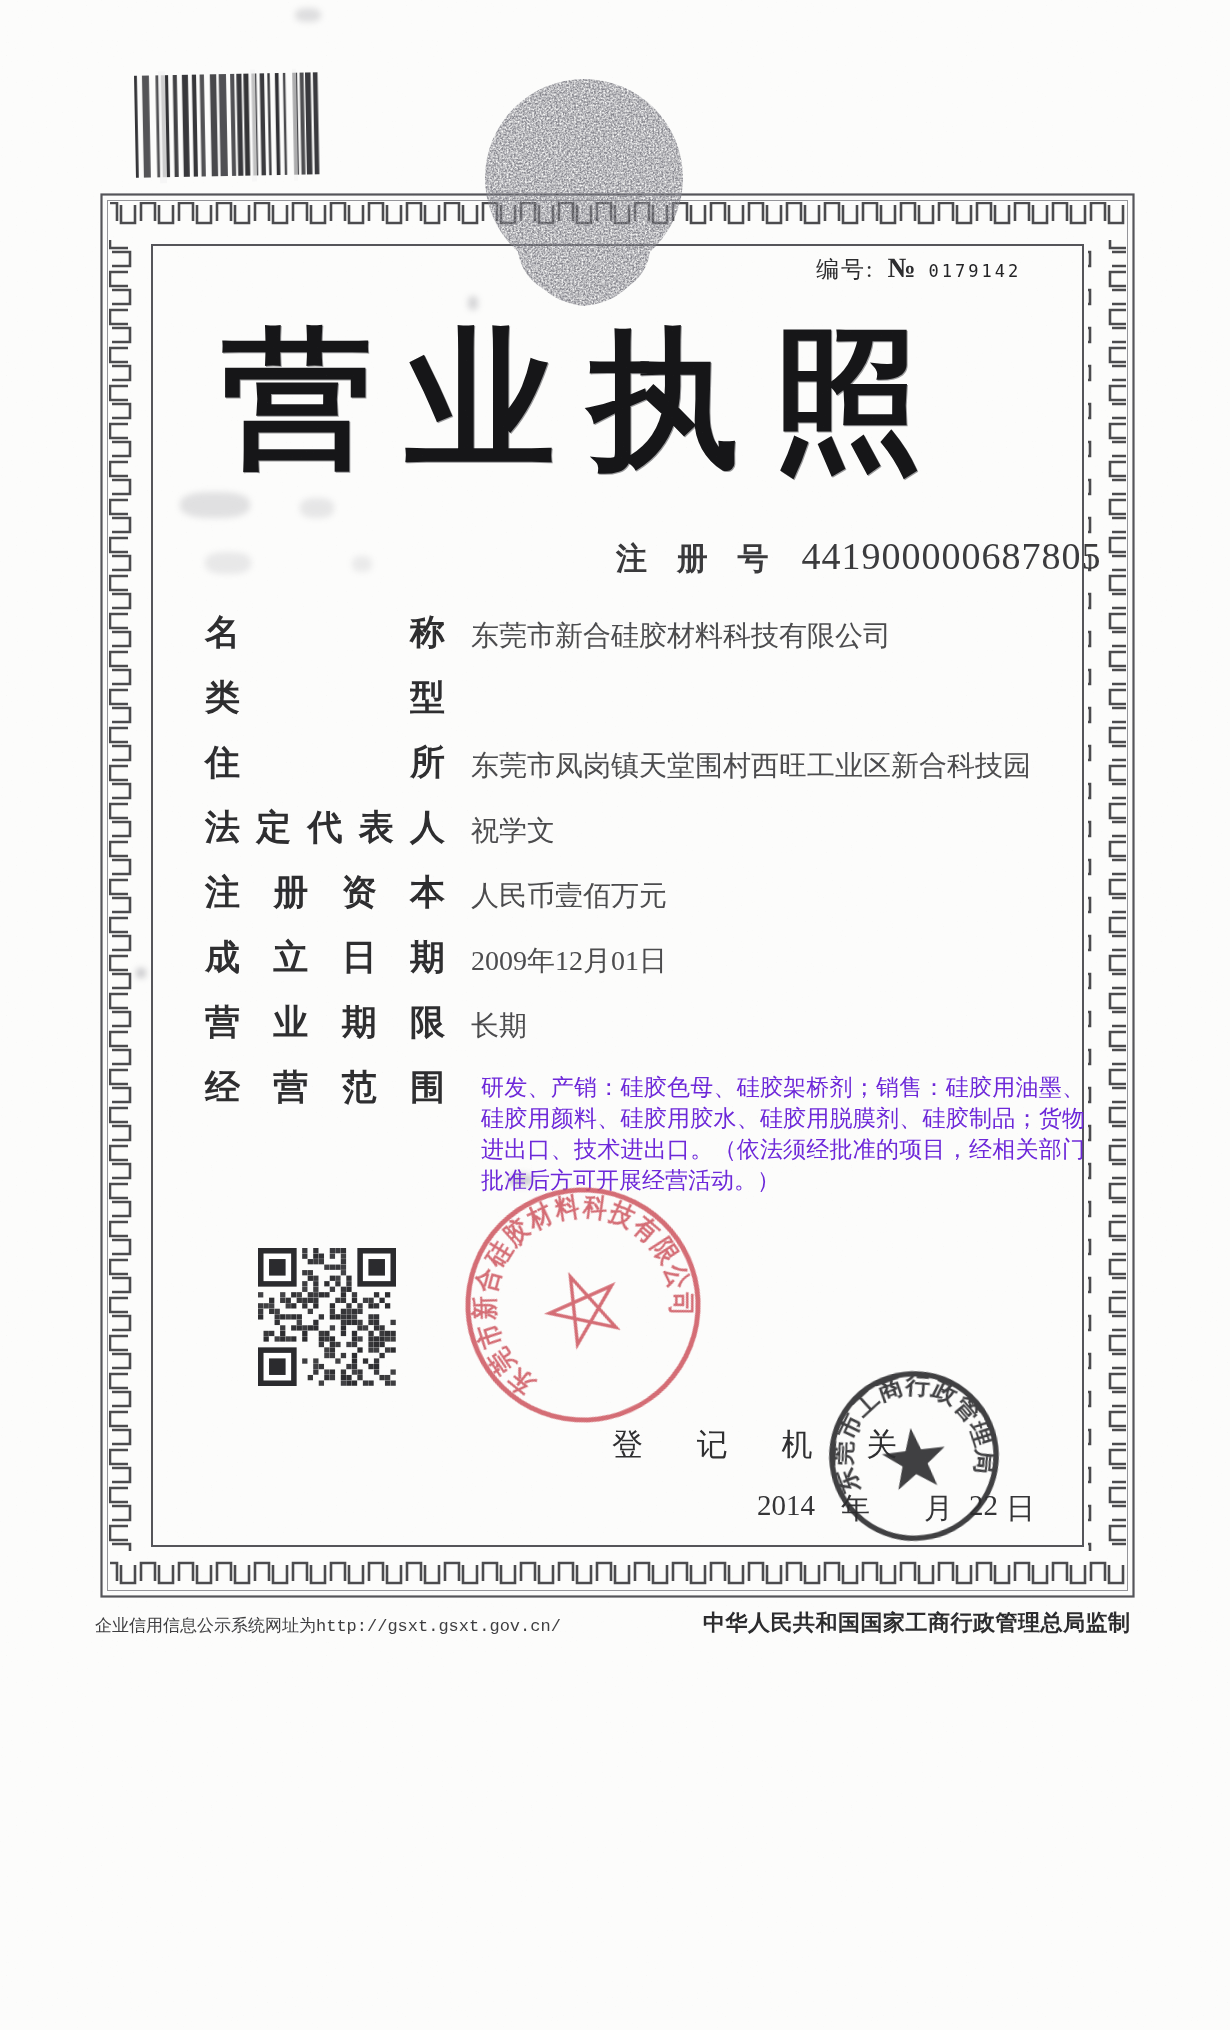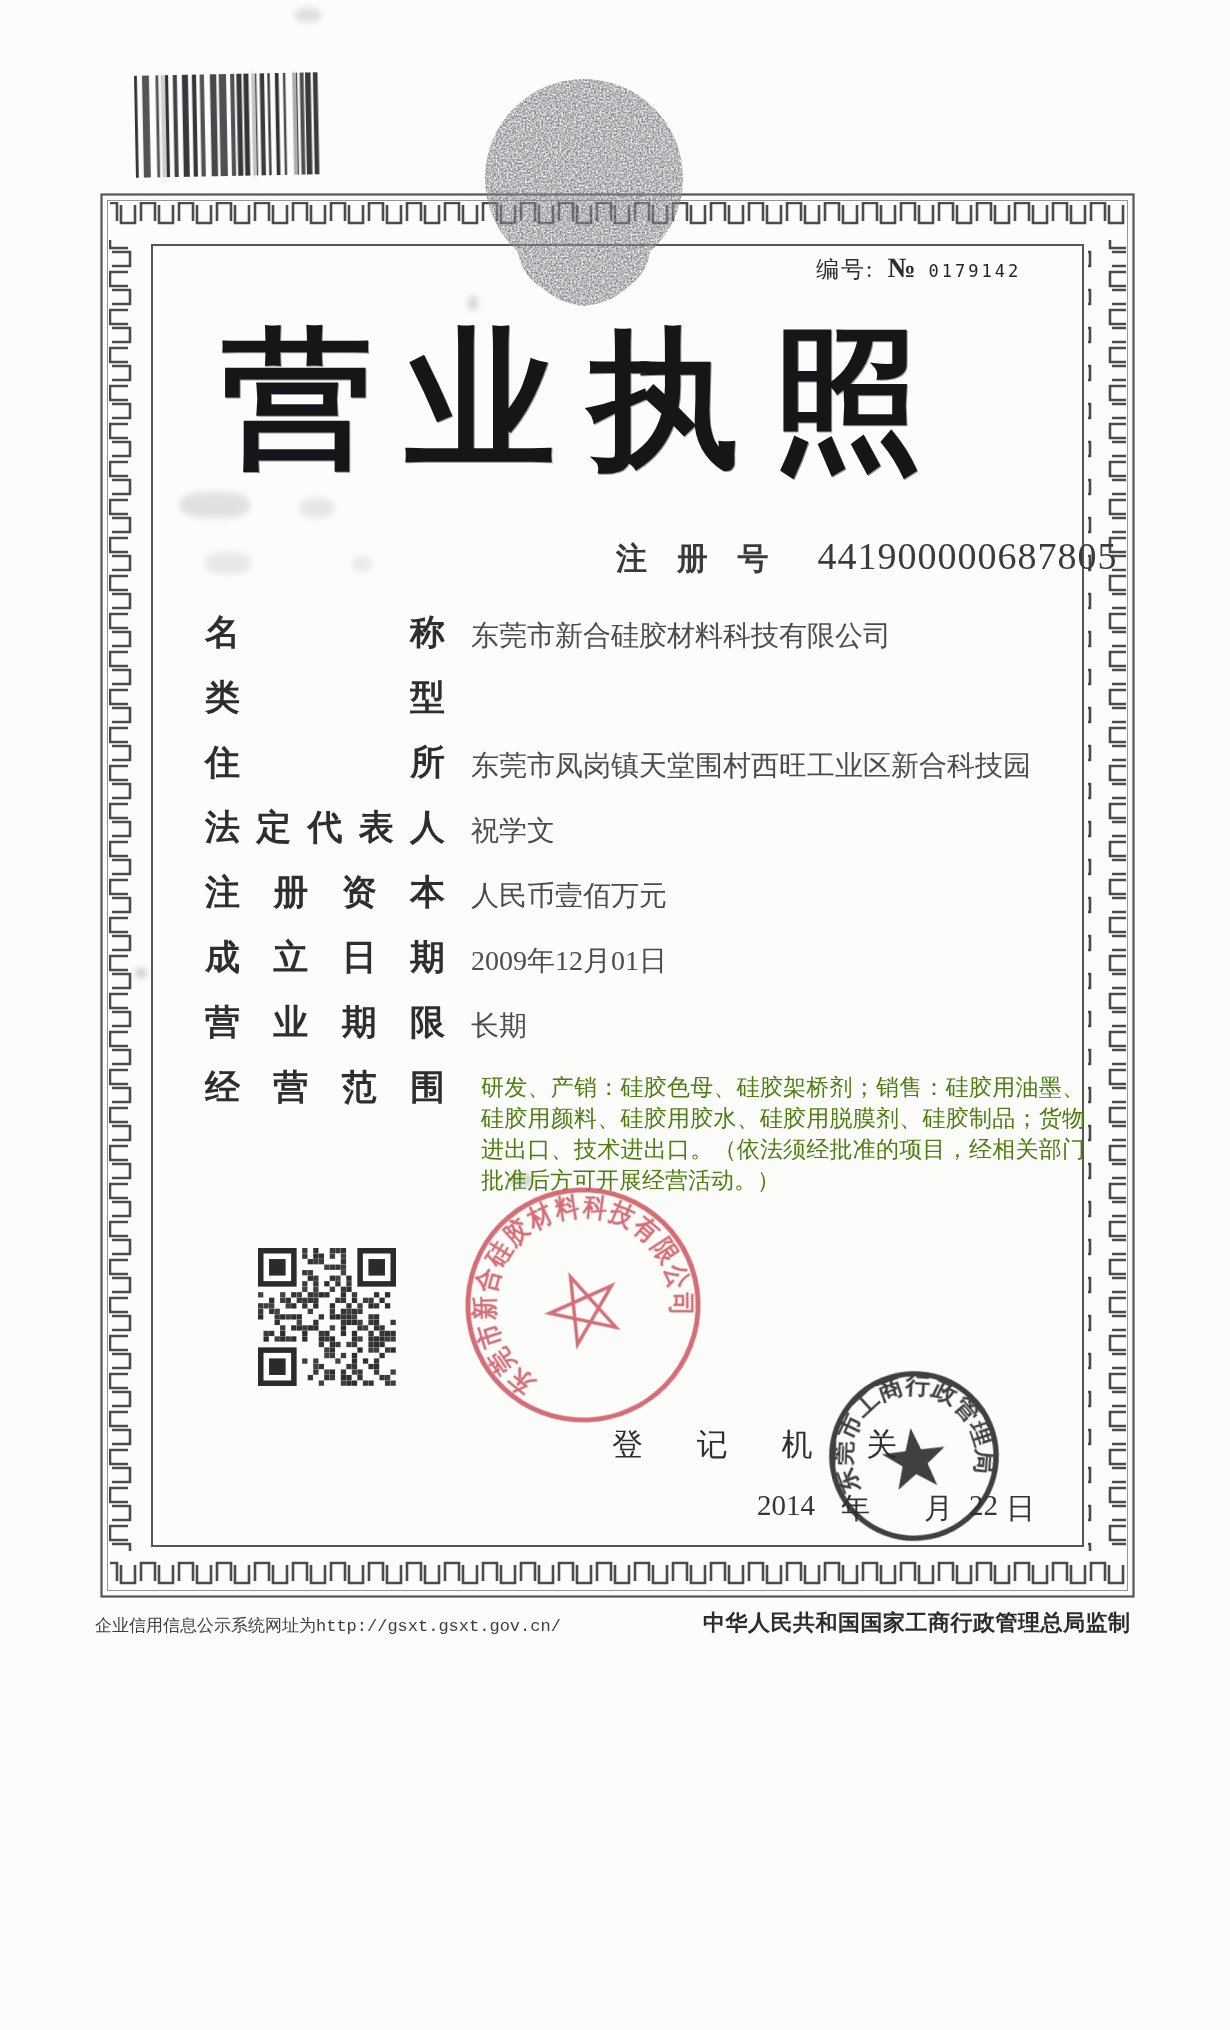--- a/index.html
+++ b/index.html
@@ -31,32 +31,32 @@
   
   .serial{position:absolute;left:816px;top:252px;display:flex;align-items:baseline;gap:13px;z-index:4;color:#2d2d2f;}
   .serial-label{font-size:23px;letter-spacing:2px;}
   .serial-prefix{font-size:28px;font-weight:bold;}
   .serial-digits{font-family:"DejaVu Sans Mono","Liberation Mono",monospace;font-size:17px;letter-spacing:3px;color:#242426;}
 
   .title{position:absolute;left:222px;top:318px;width:700px;display:flex;justify-content:space-between;
     font-size:150px;line-height:1.1;font-weight:bold;color:#1b1b1d;z-index:4;
     filter:blur(.35px) contrast(1.05);text-shadow:1px 1px 0 rgba(40,40,45,.45);}
 
-  .regline{position:absolute;left:616px;top:534px;display:flex;align-items:baseline;gap:38px;z-index:4;}
+  .regline{position:absolute;left:616px;top:534px;display:flex;align-items:baseline;gap:22px;z-index:4;}
   .regline-label{font-size:31px;font-weight:bold;letter-spacing:11px;color:#3a3a3c;}
   .regline-number{font-size:38px;color:#3b3b3d;letter-spacing:1px;}
 
   
   .fields{position:absolute;left:205px;top:612px;width:880px;z-index:4;}
   .field-row{display:flex;align-items:flex-start;height:65px;}
   .field-row:last-child{height:auto;}
   .field-label{width:240px;flex-shrink:0;display:flex;justify-content:space-between;
     font-size:35px;font-weight:bold;color:#2e2e30;line-height:42px;filter:blur(.2px);}
   .field-value{margin-left:26px;font-size:28px;color:#4c4c4e;line-height:1.25;padding-top:6px;filter:blur(.2px);}
-  .field-row:last-child .field-value{font-size:23px;width:608px;line-height:31px;padding-top:5px;text-align:justify;color:#4d7c0f;margin-left:36px;}
+  .field-row:last-child .field-value{font-size:23px;width:608px;line-height:31px;padding-top:5px;text-align:justify;color:#6d28d9;margin-left:36px;}
 
   
   .qr{position:absolute;left:258px;top:1248px;width:138px;height:138px;z-index:4;filter:blur(.3px);}
   .stamp-red{position:absolute;left:459px;top:1181px;width:248px;height:248px;z-index:10;
     transform:rotate(-24deg);opacity:.88;filter:blur(.35px);}
   .stamp-black{position:absolute;left:824px;top:1366px;width:180px;height:180px;z-index:10;
     transform:rotate(-7deg);opacity:.9;filter:blur(.3px);}
   .authority{position:absolute;left:612px;top:1424px;font-size:31px;font-weight:normal;color:#2f2f31;
     letter-spacing:23px;white-space:nowrap;z-index:5;filter:blur(.2px);}
   .reg-date{position:absolute;left:757px;top:1489px;height:40px;width:300px;z-index:5;

